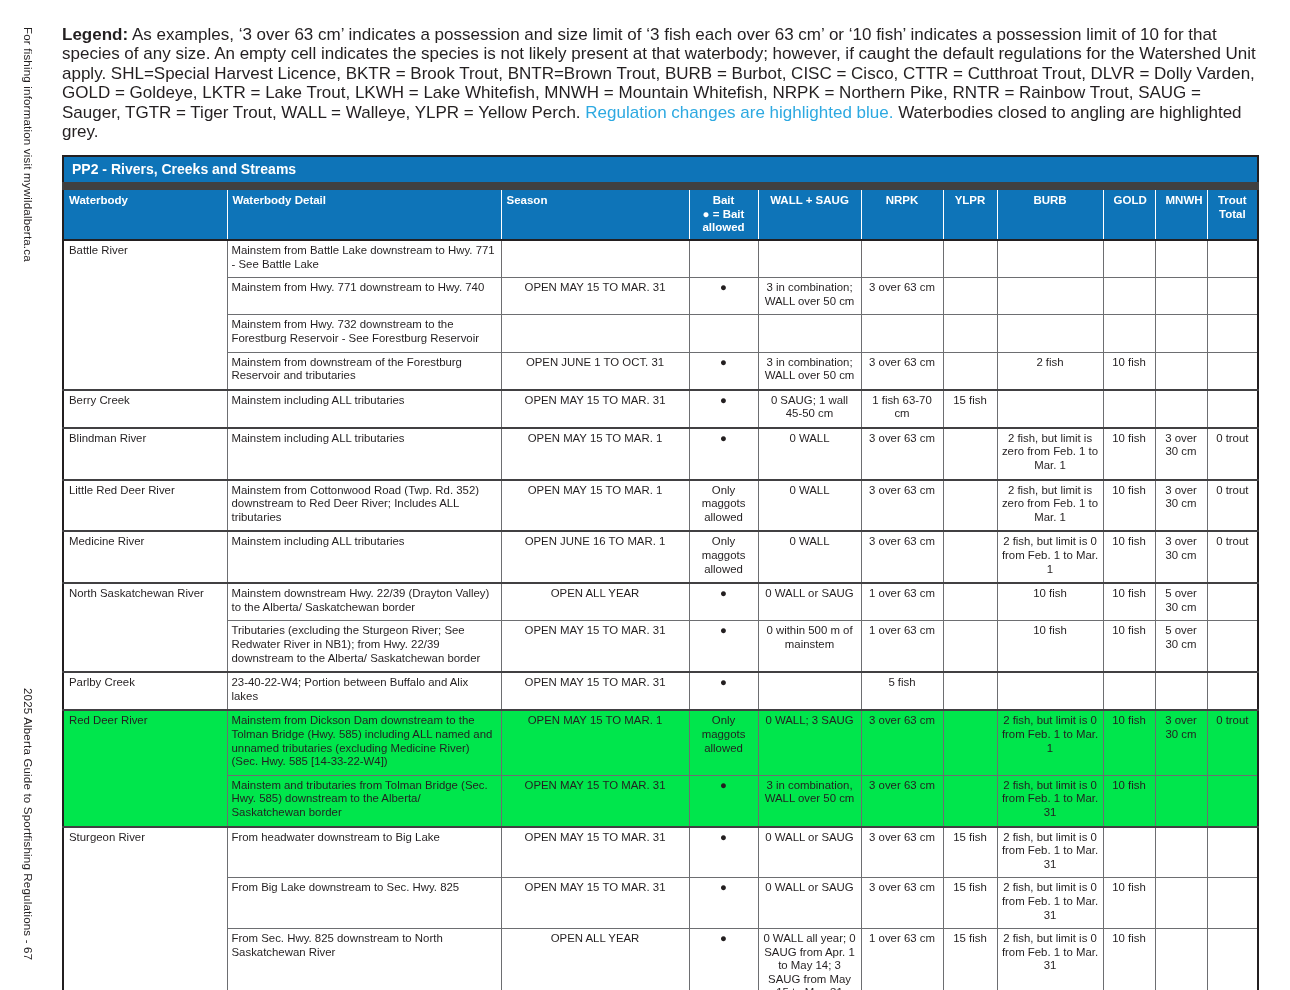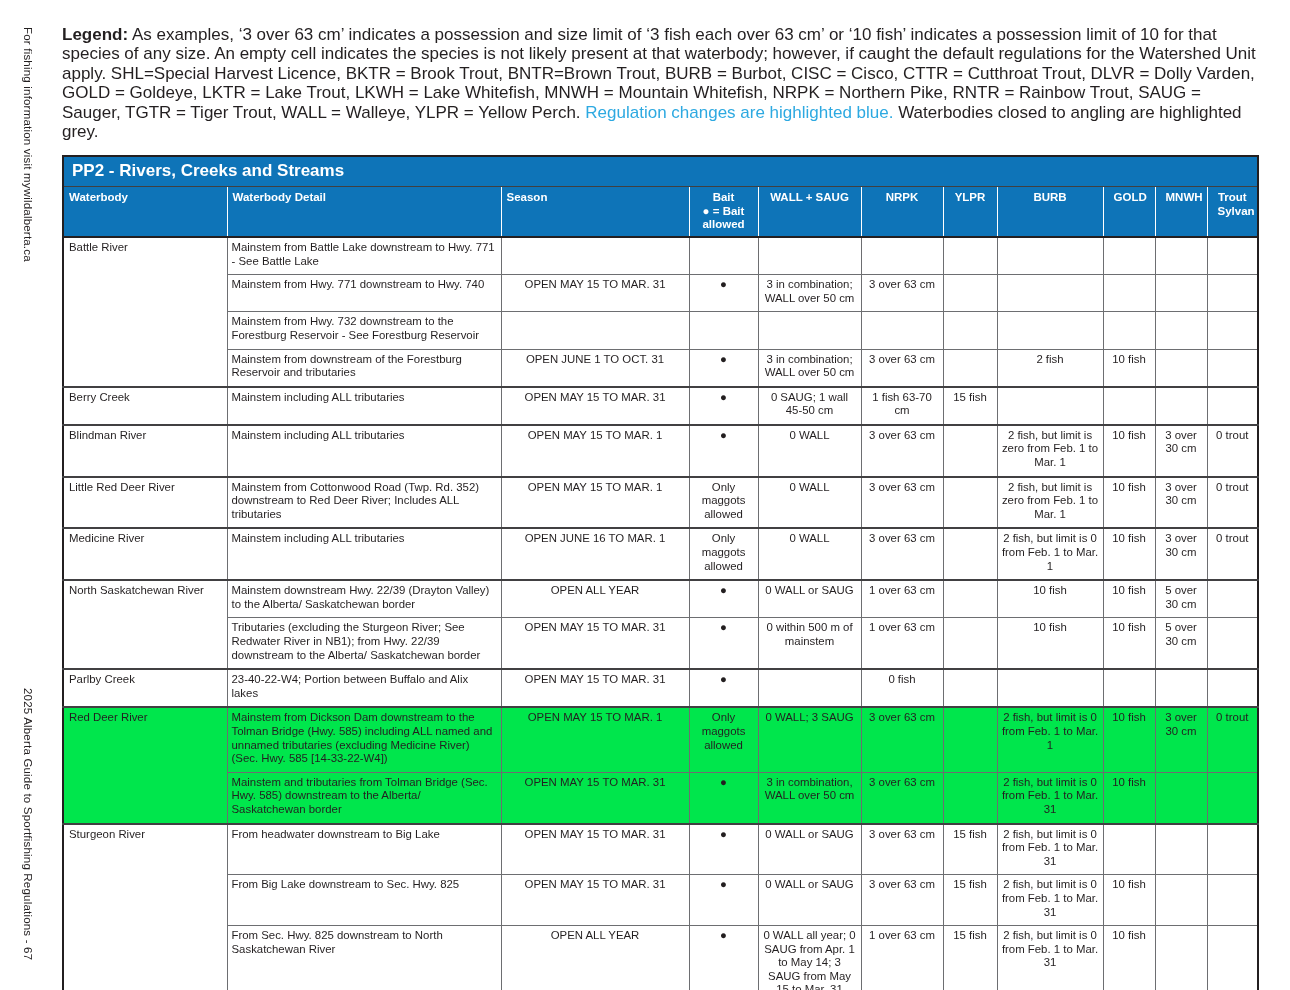--- a/index.html
+++ b/index.html
@@ -24,22 +24,22 @@
   .content{position:absolute;left:62px;top:25px;width:1197px;}
   .legend{font-size:17px;line-height:19.4px;margin:0 0 14px 0;}
   .legend b{font-weight:bold;}
   .legend .blue{color:var(--legend-blue);}
   table.regs{
     width:1197px;table-layout:fixed;border-collapse:collapse;
     border:2px solid #231f20;
   }
   th.title-cell{
     background:var(--header-blue);color:#fff;text-align:left;
-    font-size:17px;font-weight:bold;padding:4px 8px 5px;height:27px;
-    border-bottom:1px solid #404040;
+    font-size:14px;font-weight:bold;padding:4px 8px 5px;height:27px;
+    border-bottom:8px solid #404040;
   }
   th.colh{
     background:var(--header-blue);color:#fff;font-size:11.5px;font-weight:bold;
     padding:4px 10px;vertical-align:top;text-align:center;white-space:pre-line;
     border:1px solid #fff;border-top:none;border-bottom:2px solid #231f20;
     height:45px;line-height:13.5px;
   }
   th.colh.left{text-align:left;padding-left:5px;}
   td{
     border:1px solid #6d6e71;font-size:11.4px;line-height:13.6px;
@@ -85,21 +85,21 @@
           <th class="colh">Bait
 ● = Bait
 allowed</th>
           <th class="colh">WALL + SAUG</th>
           <th class="colh">NRPK</th>
           <th class="colh">YLPR</th>
           <th class="colh">BURB</th>
           <th class="colh">GOLD</th>
           <th class="colh">MNWH</th>
           <th class="colh">Trout
-Sylvan</th>
+Total</th>
         </tr>
     </thead>
     <tbody id="table-body">
         <tr class="group-start">
           <td class="left waterbody" rowspan="4">Battle River</td>
           <td class="left">Mainstem from Battle Lake downstream to Hwy. 771 - See Battle Lake</td>
           <td></td>
           <td></td>
           <td></td>
           <td></td>
@@ -221,21 +221,21 @@
           <td>10 fish</td>
           <td>5 over 30 cm</td>
           <td></td>
         </tr>
         <tr class="group-start">
           <td class="left waterbody" rowspan="1">Parlby Creek</td>
           <td class="left">23-40-22-W4; Portion between Buffalo and Alix lakes</td>
           <td>OPEN MAY 15 TO MAR. 31</td>
           <td>●</td>
           <td></td>
-          <td>0 fish</td>
+          <td>5 fish</td>
           <td></td>
           <td></td>
           <td></td>
           <td></td>
           <td></td>
         </tr>
         <tr class="green group-start">
           <td class="left waterbody" rowspan="2">Red Deer River</td>
           <td class="left">Mainstem from Dickson Dam downstream to the Tolman Bridge (Hwy. 585) including ALL named and unnamed tributaries (excluding Medicine River) (Sec. Hwy. 585 [14-33-22-W4])</td>
           <td>OPEN MAY 15 TO MAR. 1</td>

